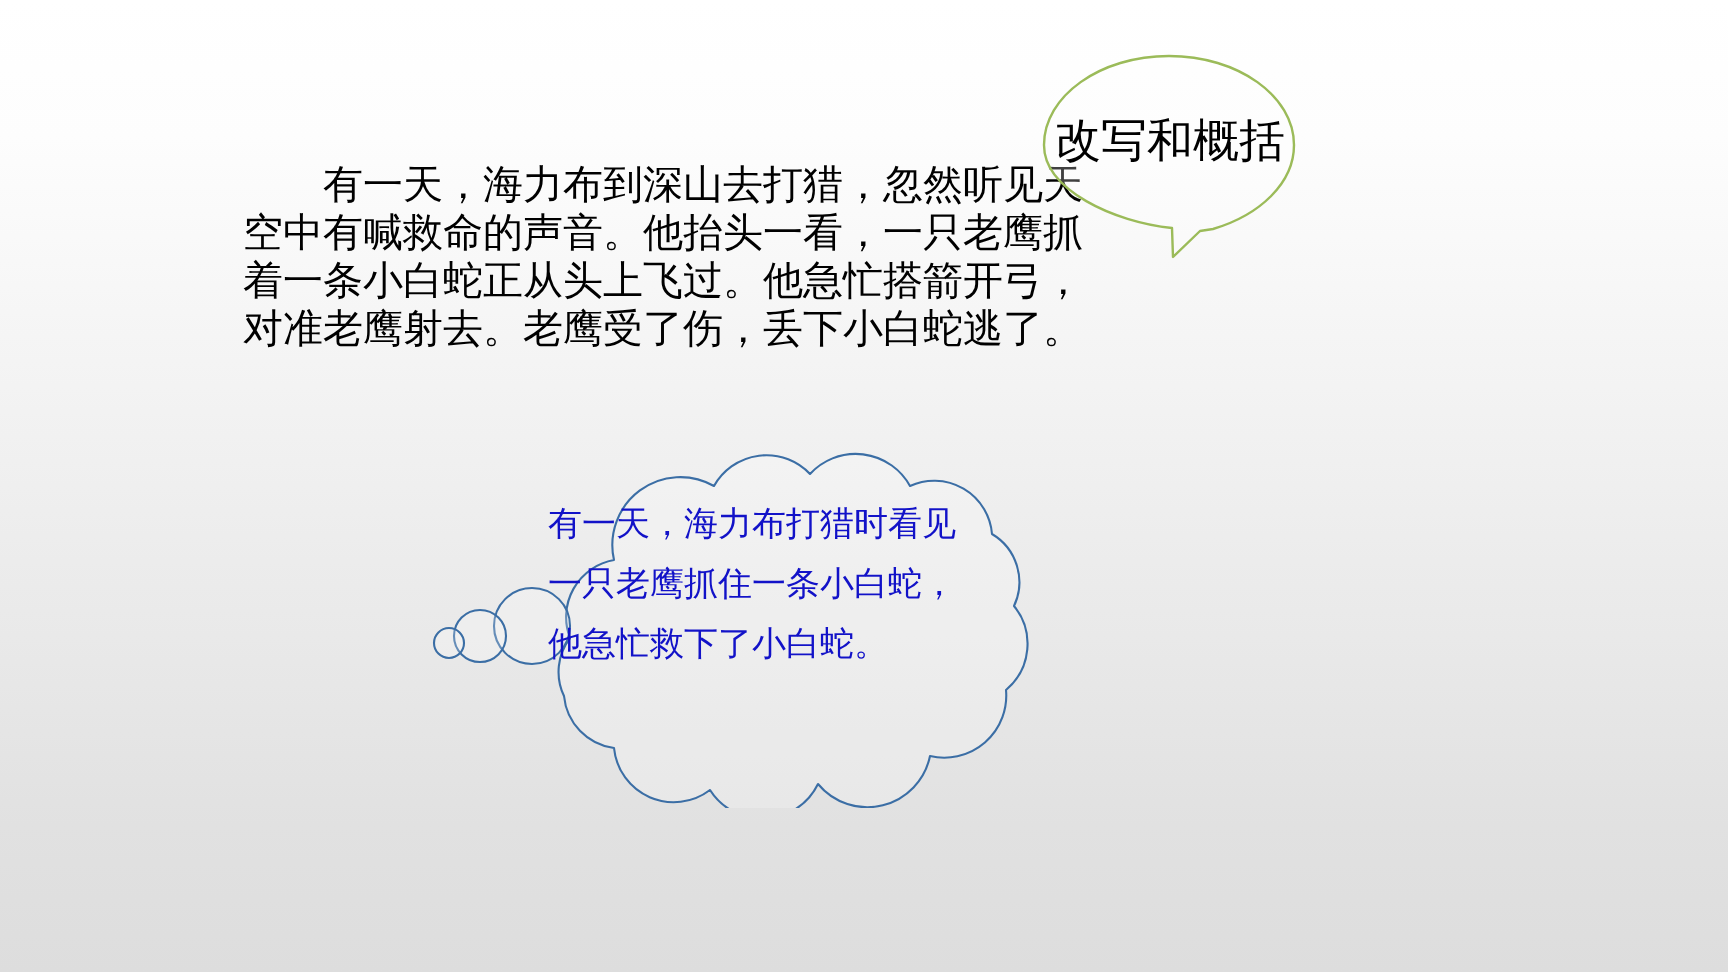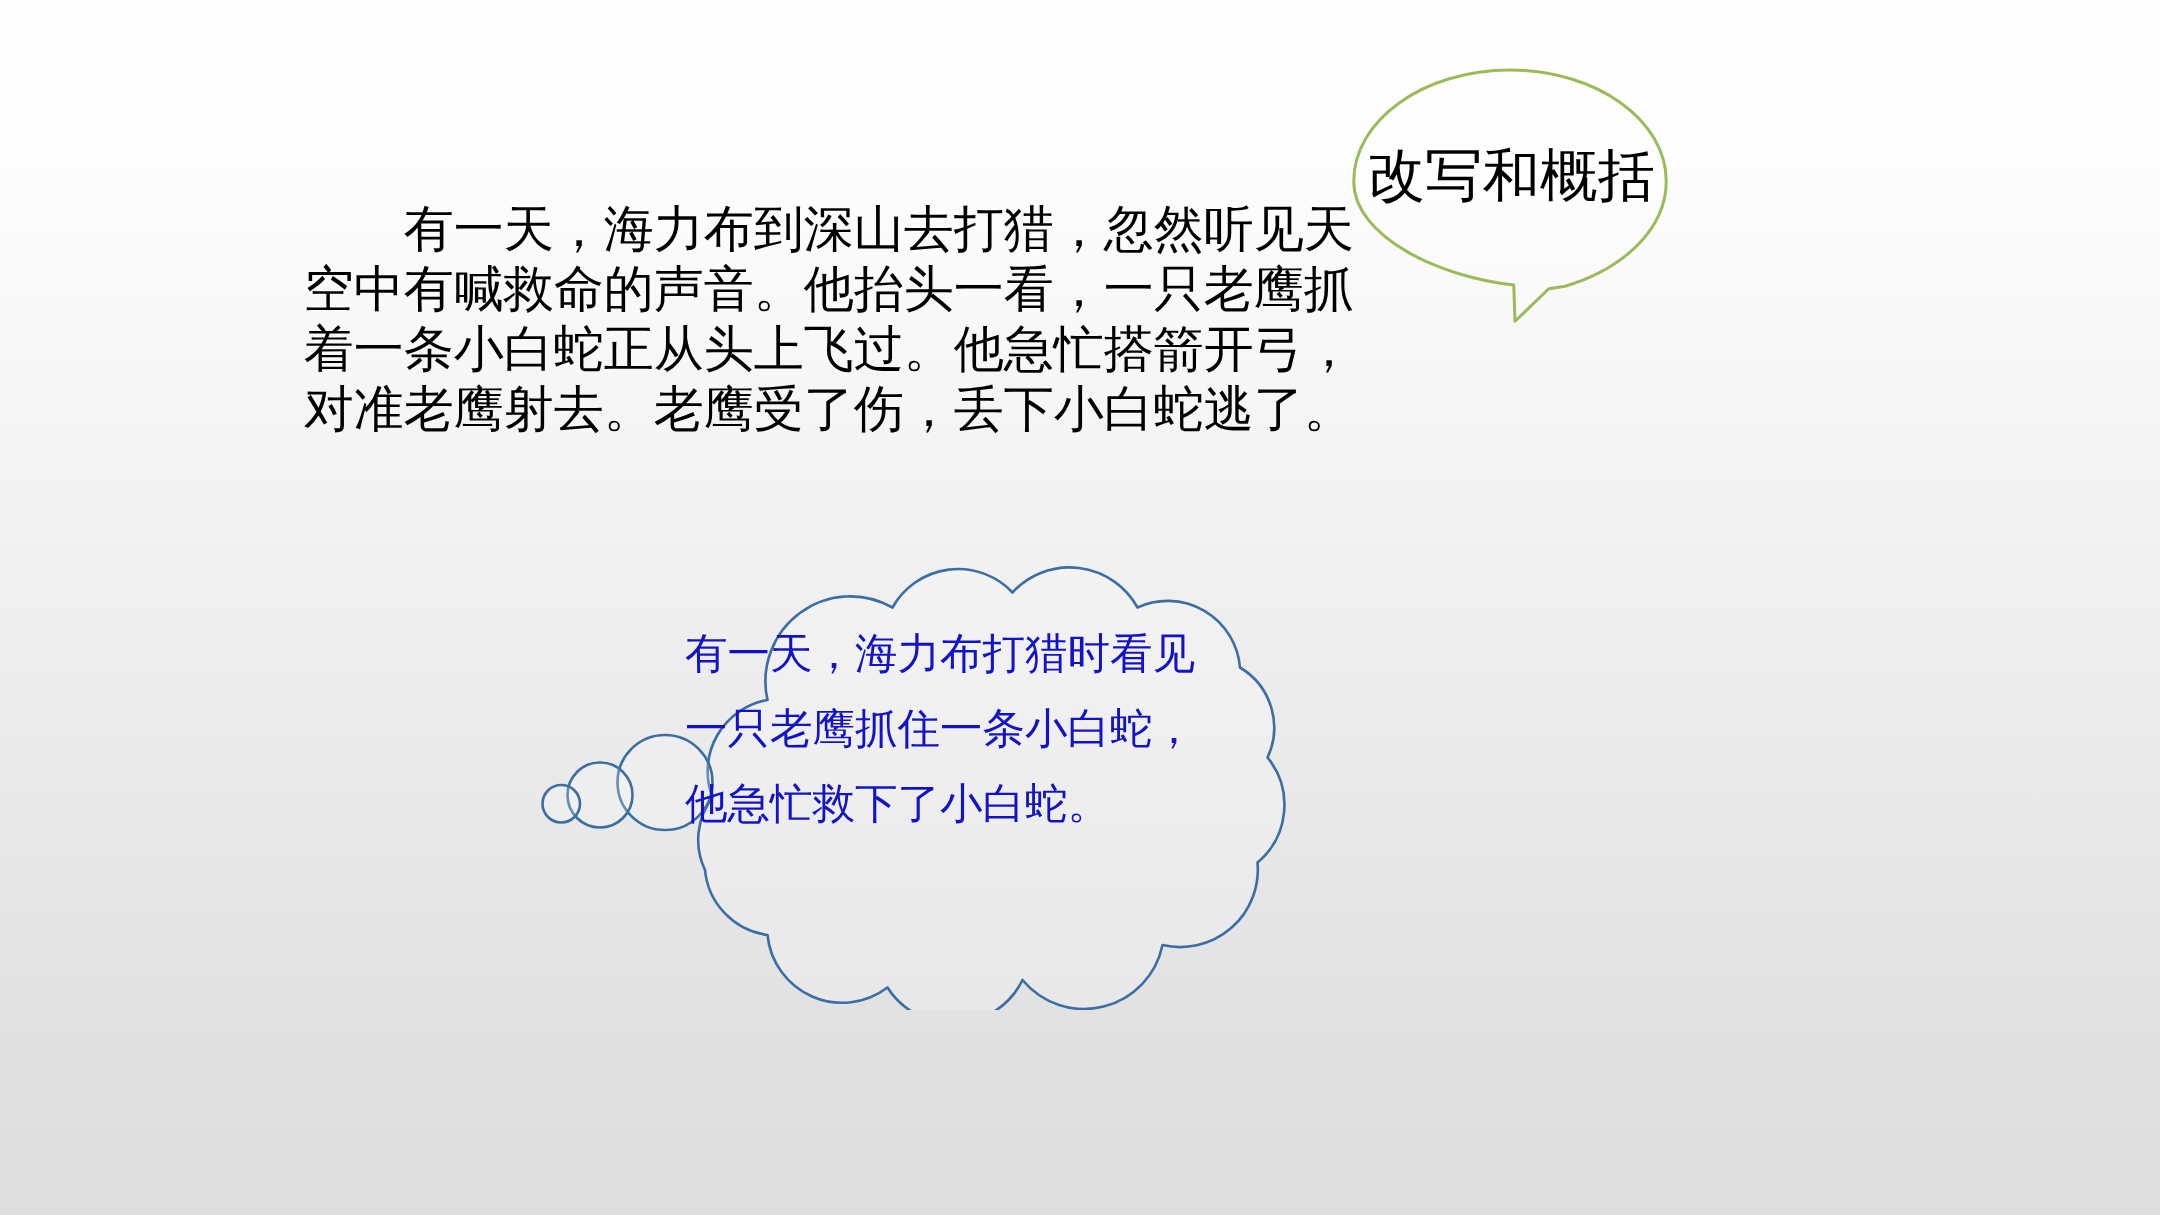--- a/index.html
+++ b/index.html
@@ -41,21 +41,21 @@
     letter-spacing: 0px;
     font-weight: 400;
     text-align: center;
     white-space: pre-wrap;
     font-family: "DejaVu Sans", "Liberation Sans", sans-serif;
   }
 
   
   #green-bubble-wrap {
     position: absolute;
-    left: 1079px;
+    left: 1040px;
     top: 52px;
     width: 260px;
     height: 210px;
   }
   #green-bubble-svg {
     position: absolute;
     left: 0;
     top: 0;
     width: 260px;
     height: 210px;

